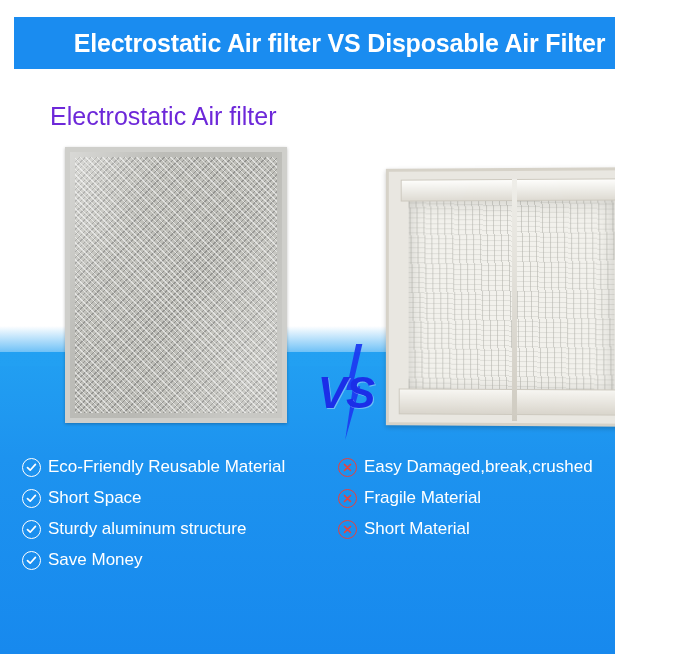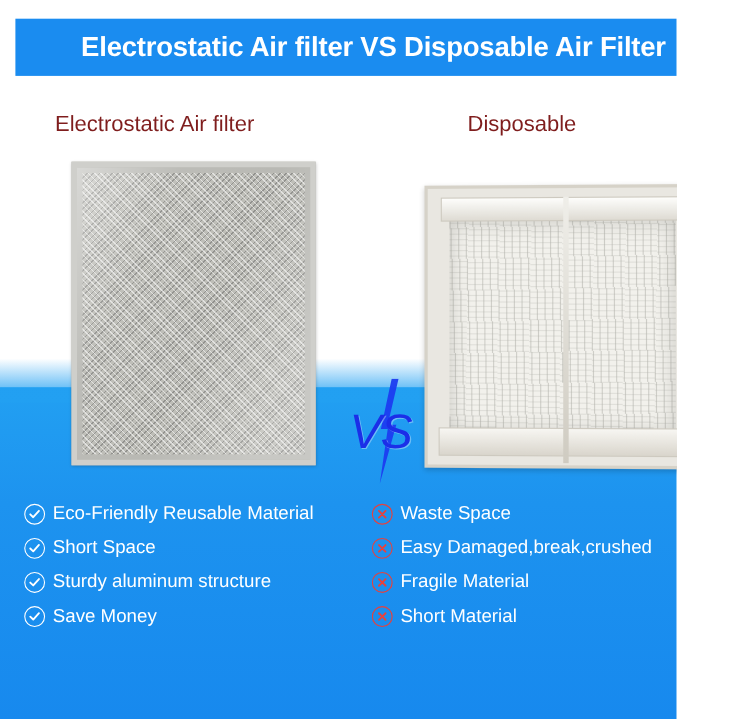--- a/index.html
+++ b/index.html
@@ -38,22 +38,22 @@
     color: #ffffff;
     font-size: 25px;
     font-weight: bold;
     letter-spacing: -0.2px;
     white-space: nowrap;
   }
 
   
   .col-title {
     position: absolute;
-    font-size: 20px;
-    color: #7f1d1d;
+    font-size: 25px;
+    color: #6d28d9;
     font-weight: normal;
     white-space: nowrap;
   }
   .col-title.left { left: 50px; top: 102px; }
   .col-title.right { left: 425px; top: 102px; }
 
   
   .blue-bg {
     position: absolute;
     left: 0;
@@ -191,21 +191,21 @@
     clip-path: polygon(62% 0%, 24% 48%, 48% 48%, 20% 100%, 78% 44%, 48% 44%, 86% 0%);
     opacity: 0.95;
   }
   .vs-text {
     position: absolute;
     left: 0px;
     top: 24px;
     width: 100px;
     text-align: center;
     font-size: 44px;
-    font-weight: normal;
+    font-weight: bold;
     font-style: italic;
     color: #1b2ee8;
     letter-spacing: -1px;
     text-shadow: 1px 1px 0 rgba(255,255,255,0.35);
   }
 
   
   .list {
     position: absolute;
     color: #ffffff;
@@ -252,21 +252,20 @@
 </head>
 <body>
 
 <div class="page">
 
   <div class="header-band">
     <div class="header-title">Electrostatic Air filter VS Disposable Air Filter</div>
   </div>
 
   <div class="col-title left">Electrostatic Air filter</div>
-  <div class="col-title right">Disposable</div>
 
   <div class="blue-bg"></div>
 
   <div class="filter-electro">
     <div class="mesh"></div>
     <div class="mesh-sheen"></div>
   </div>
 
   <div class="filter-disposable">
     <div class="disp-frame">
@@ -318,41 +317,33 @@
     </div>
   </div>
 
   <div class="list right">
     <div class="li">
       <span class="li-icon cross">
         <svg width="11" height="11" viewBox="0 0 11 11" aria-hidden="true">
             <path d="M2.5 2.5 L8.5 8.5 M8.5 2.5 L2.5 8.5" fill="none" stroke="#e8413c" stroke-width="1.7" stroke-linecap="round"></path>
           </svg>
       </span>
-      <span class="li-label">Waste Space</span>
+      <span class="li-label"> Easy Damaged,break,crushed</span>
     </div>
     <div class="li">
       <span class="li-icon cross">
         <svg width="11" height="11" viewBox="0 0 11 11" aria-hidden="true">
             <path d="M2.5 2.5 L8.5 8.5 M8.5 2.5 L2.5 8.5" fill="none" stroke="#e8413c" stroke-width="1.7" stroke-linecap="round"></path>
           </svg>
       </span>
-      <span class="li-label"> Easy Damaged,break,crushed</span>
+      <span class="li-label">Fragile Material</span>
     </div>
     <div class="li">
       <span class="li-icon cross">
         <svg width="11" height="11" viewBox="0 0 11 11" aria-hidden="true">
             <path d="M2.5 2.5 L8.5 8.5 M8.5 2.5 L2.5 8.5" fill="none" stroke="#e8413c" stroke-width="1.7" stroke-linecap="round"></path>
           </svg>
       </span>
-      <span class="li-label">Fragile Material</span>
-    </div>
-    <div class="li">
-      <span class="li-icon cross">
-        <svg width="11" height="11" viewBox="0 0 11 11" aria-hidden="true">
-            <path d="M2.5 2.5 L8.5 8.5 M8.5 2.5 L2.5 8.5" fill="none" stroke="#e8413c" stroke-width="1.7" stroke-linecap="round"></path>
-          </svg>
-      </span>
       <span class="li-label">Short Material</span>
     </div>
   </div>
 
 </div>
 
 </body></html>

